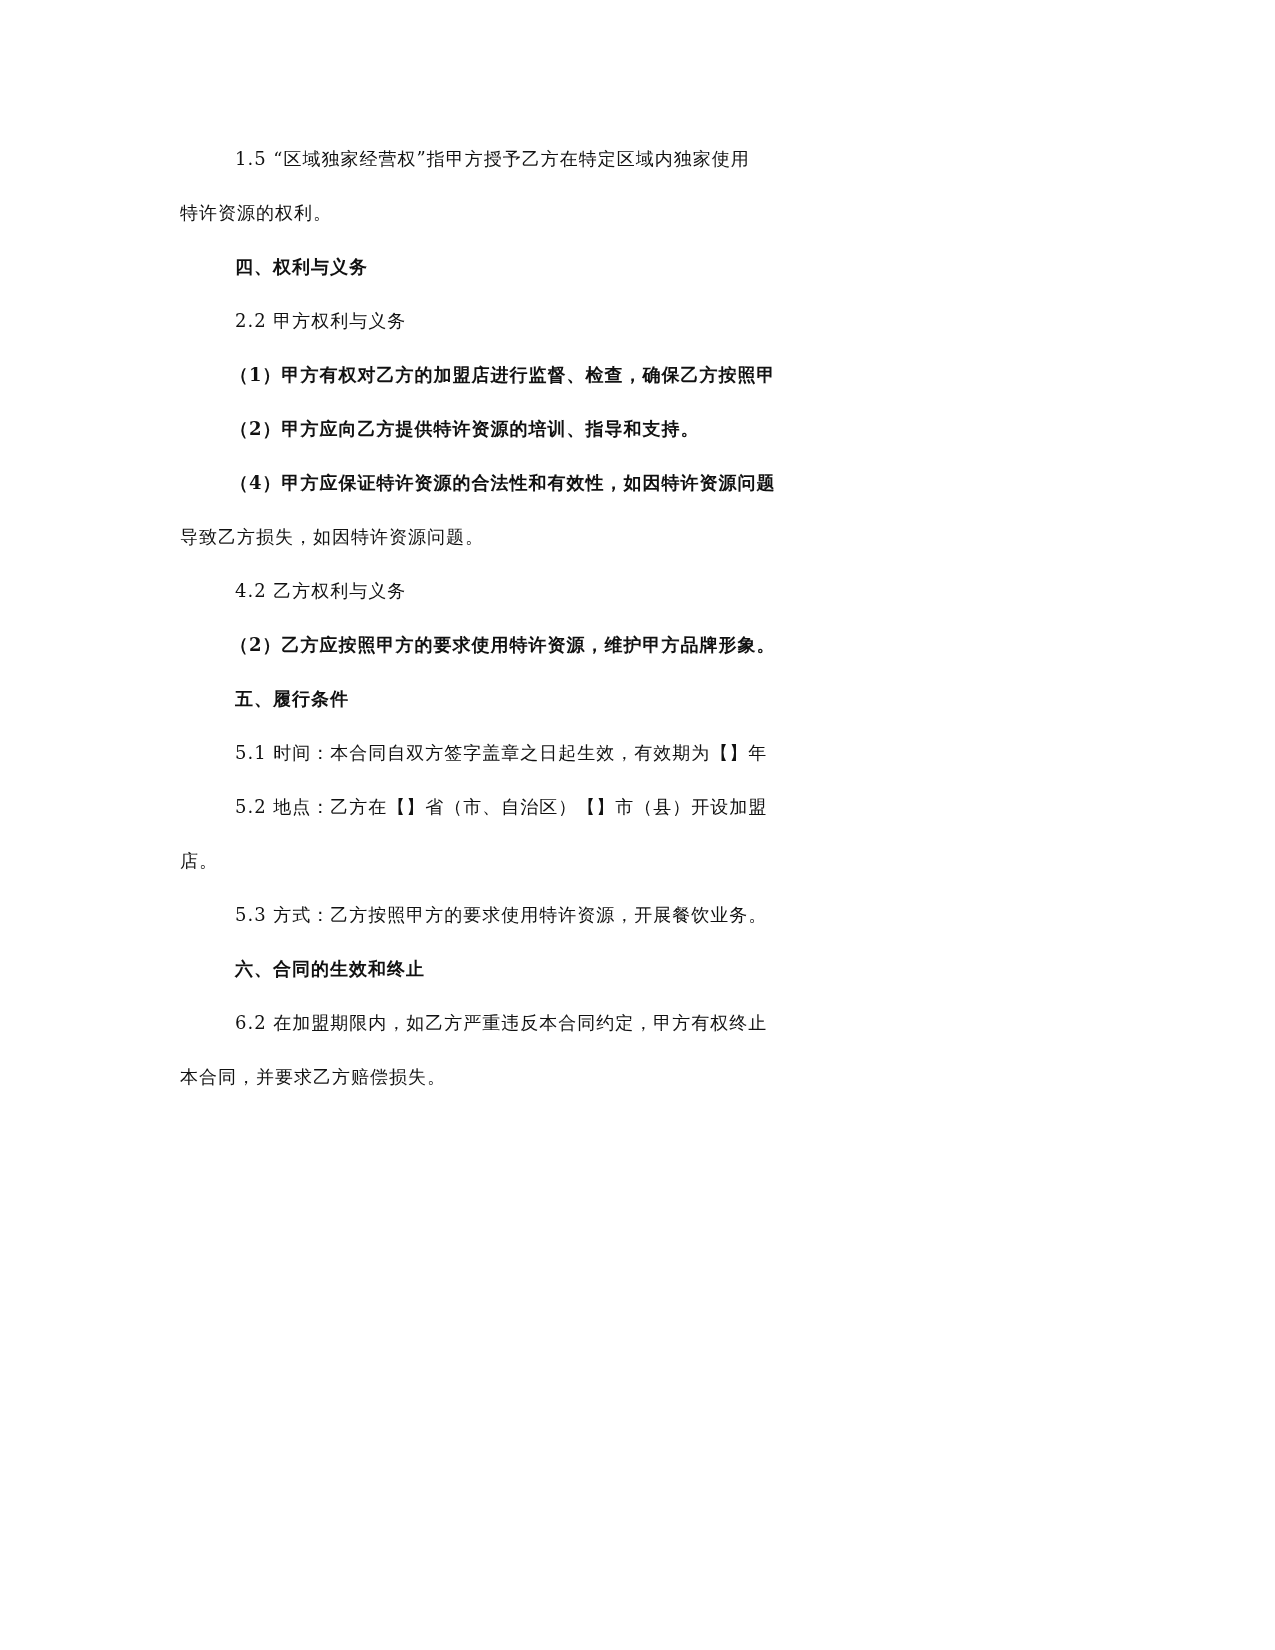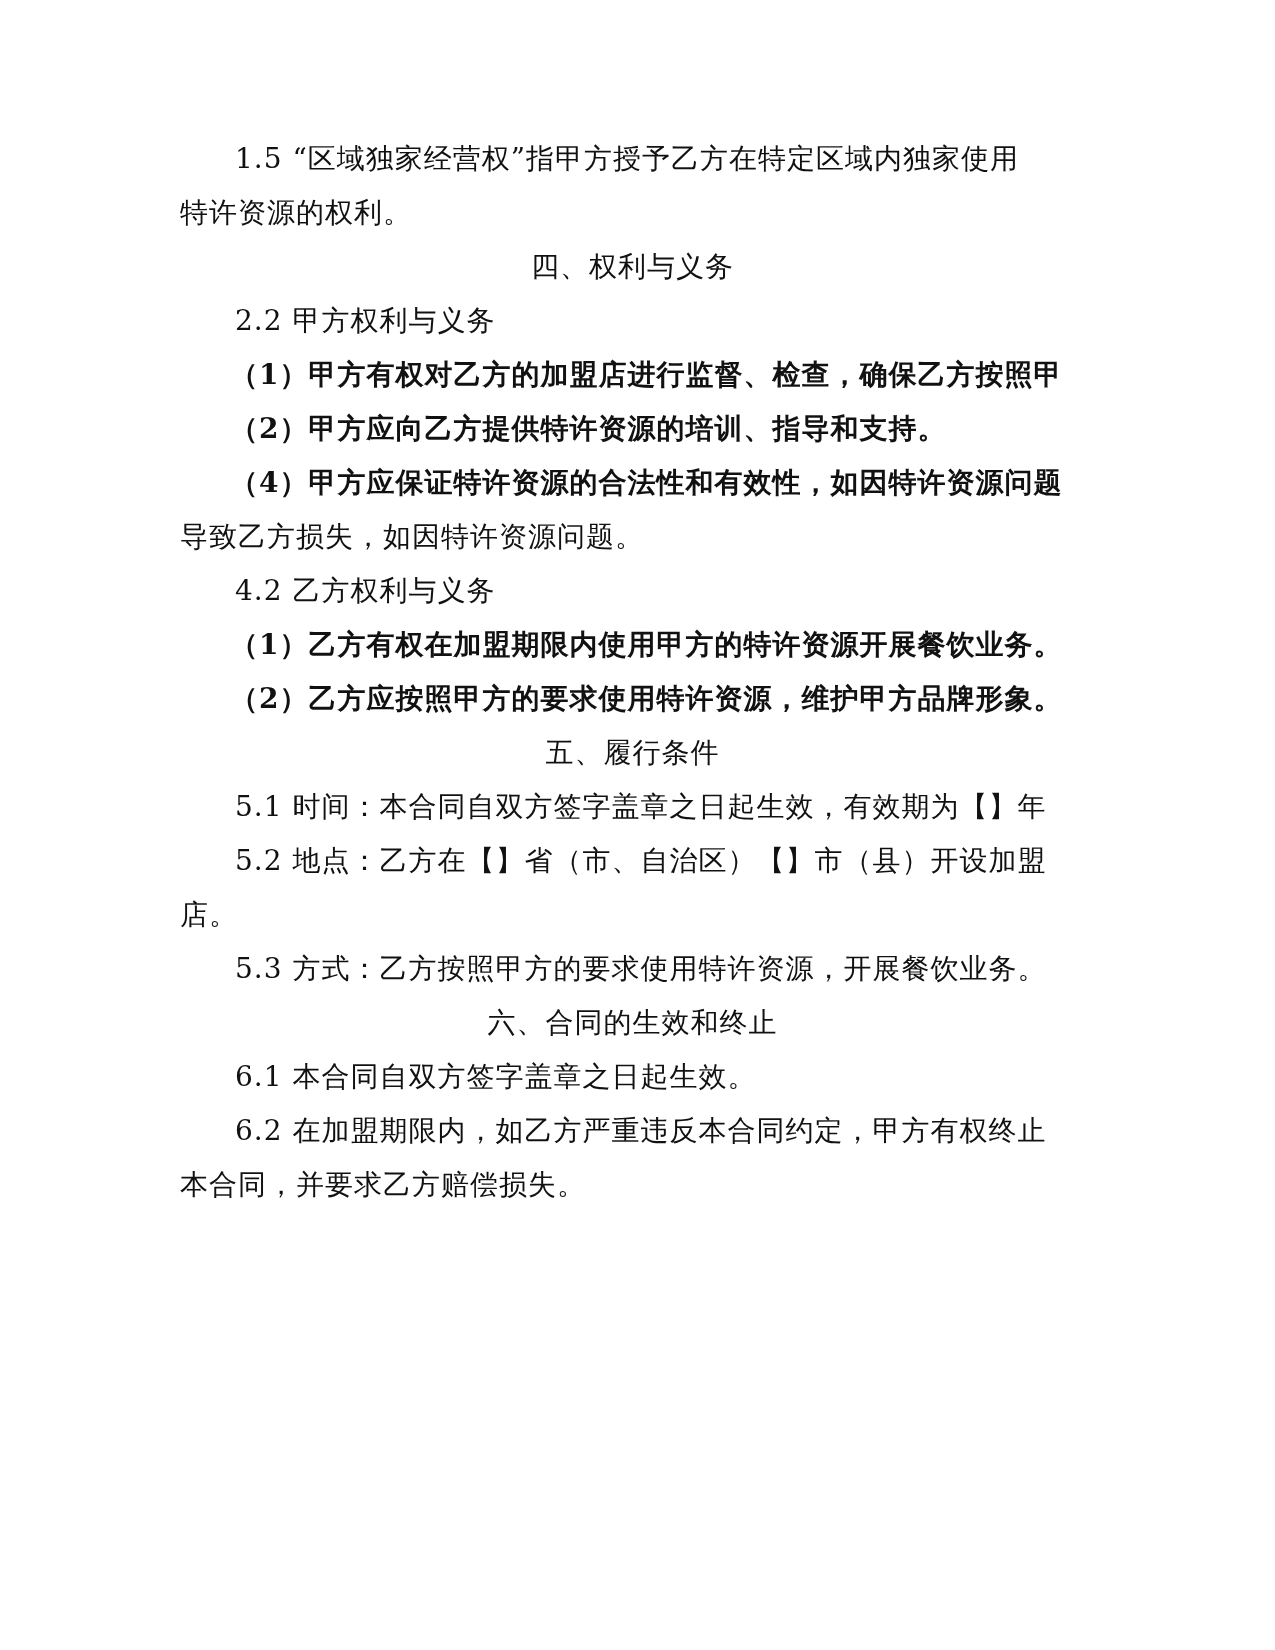--- a/index.html
+++ b/index.html
@@ -18,54 +18,51 @@
     .page {
       position: absolute;
       left: 180px;
       top: 132px;
       width: 850px;
     }
     .line {
       position: relative;
       height: 54px;
       line-height: 54px;
-      font-size: 28px;
+      font-size: 18px;
       white-space: nowrap;
       letter-spacing: 1px;
     }
     .indent {
       padding-left: 55px;
     }
     .heading {
       font-family: "DejaVu Sans", "Liberation Sans", sans-serif;
-      font-weight: normal;
-      text-align: center;
+      font-weight: bold;
     }
     .sub {
       padding-left: 50px;
       font-weight: bold;
     }
   </style>
 </head>
 <body>
 
 <div class="page">
   <div class="line indent">1.5 “区域独家经营权”指甲方授予乙方在特定区域内独家使用</div>
   <div class="line">特许资源的权利。</div>
   <div class="line indent heading">四、权利与义务</div>
   <div class="line indent">2.2 甲方权利与义务</div>
   <div class="line sub">（1）甲方有权对乙方的加盟店进行监督、检查，确保乙方按照甲</div>
   <div class="line sub">（2）甲方应向乙方提供特许资源的培训、指导和支持。</div>
   <div class="line sub">（4）甲方应保证特许资源的合法性和有效性，如因特许资源问题</div>
   <div class="line">导致乙方损失，如因特许资源问题。</div>
   <div class="line indent">4.2 乙方权利与义务</div>
-  <div class="line sub">（1）乙方有权在加盟期限内使用甲方的特许资源开展餐饮业务。</div>
   <div class="line sub">（2）乙方应按照甲方的要求使用特许资源，维护甲方品牌形象。</div>
   <div class="line indent heading">五、履行条件</div>
   <div class="line indent">5.1 时间：本合同自双方签字盖章之日起生效，有效期为【】年</div>
   <div class="line indent">5.2 地点：乙方在【】省（市、自治区）【】市（县）开设加盟</div>
   <div class="line">店。</div>
   <div class="line indent">5.3 方式：乙方按照甲方的要求使用特许资源，开展餐饮业务。</div>
   <div class="line indent heading">六、合同的生效和终止</div>
-  <div class="line indent">6.1 本合同自双方签字盖章之日起生效。</div>
   <div class="line indent">6.2 在加盟期限内，如乙方严重违反本合同约定，甲方有权终止</div>
   <div class="line">本合同，并要求乙方赔偿损失。</div>
 </div>
 
 </body></html>

